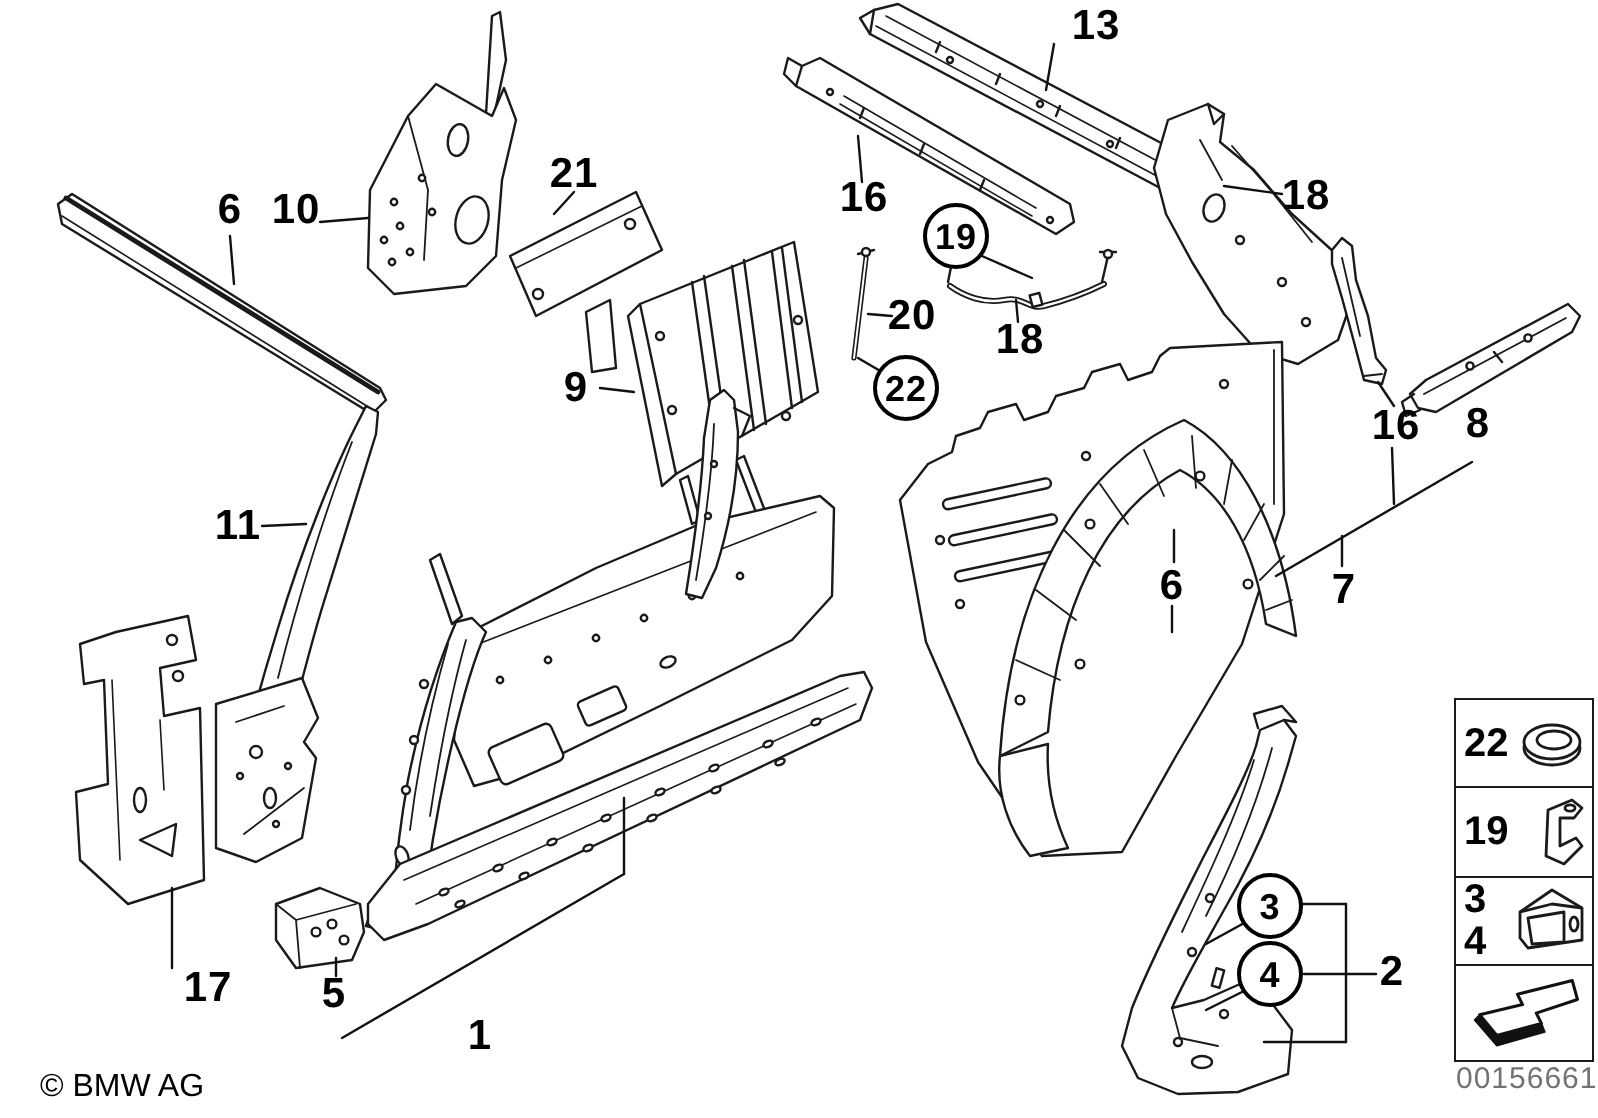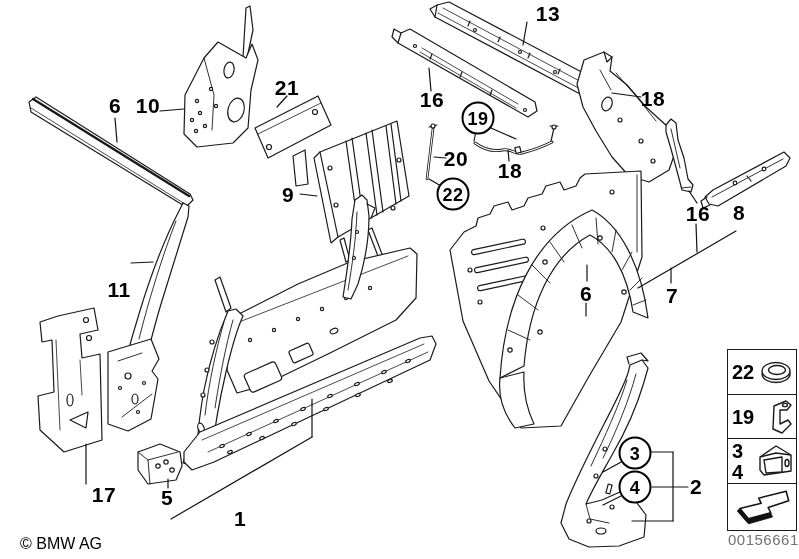--- a/index.html
+++ b/index.html
@@ -286,21 +286,21 @@
       <div class="callout" style="left: 240px; top: 518px;">1</div>
       <div class="callout" style="left: 696px; top: 486px;">2</div>
       <div class="callout circled" style="left: 635px; top: 453px;">3</div>
       <div class="callout circled" style="left: 635px; top: 487px;">4</div>
       <div class="callout" style="left: 167px; top: 497px;">5</div>
       <div class="callout" style="left: 586px; top: 293px;">6</div>
       <div class="callout" style="left: 672px; top: 295px;">7</div>
       <div class="callout" style="left: 739px; top: 212px;">8</div>
       <div class="callout" style="left: 288px; top: 194px;">9</div>
       <div class="callout" style="left: 148px; top: 105px;">10</div>
-      <div class="callout" style="left: 119px; top: 263px; margin-top: 26px;">11</div>
+      <div class="callout" style="left: 119px; top: 263px;">11</div>
       <div class="callout" style="left: 653px; top: 98px;">18</div>
       <div class="callout" style="left: 548px; top: 13px;">13</div>
       <div class="callout" style="left: 432px; top: 99px;">16</div>
       <div class="callout" style="left: 115px; top: 105px;">6</div>
       <div class="callout" style="left: 698px; top: 213px;">16</div>
       <div class="callout" style="left: 104px; top: 494px;">17</div>
       <div class="callout" style="left: 510px; top: 170px;">18</div>
       <div class="callout circled" style="left: 478px; top: 118px;">19</div>
       <div class="callout" style="left: 456px; top: 158px;">20</div>
       <div class="callout" style="left: 287px; top: 87px;">21</div>

